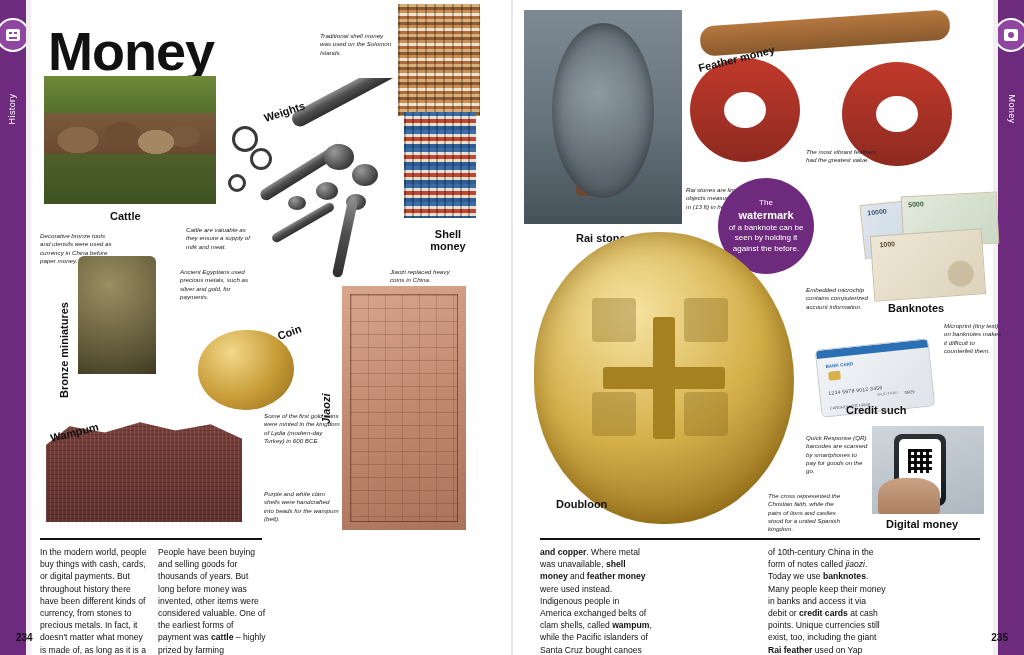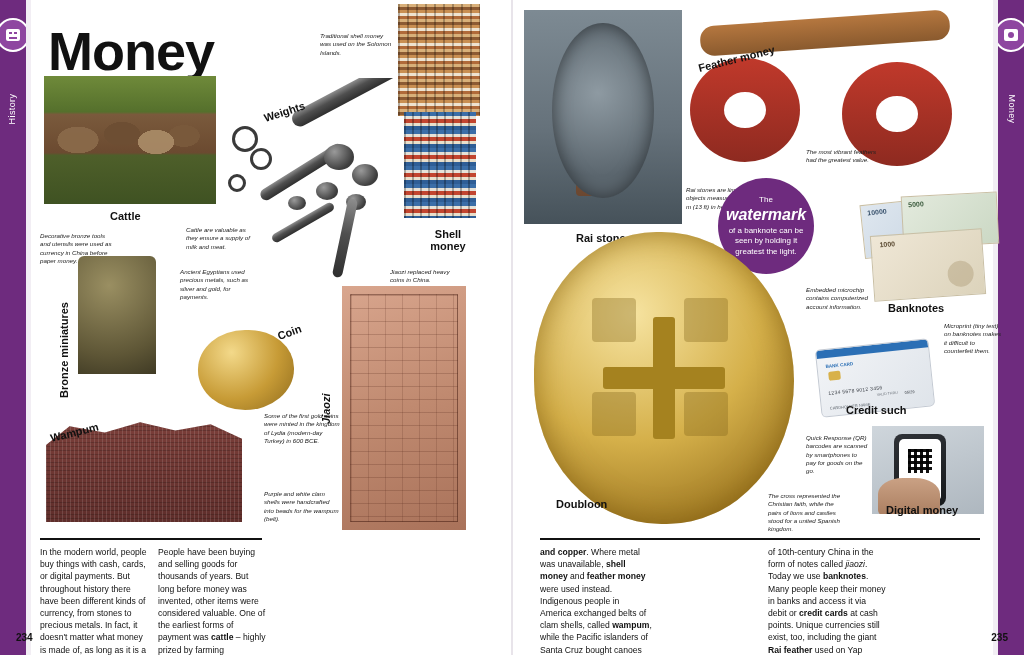--- a/index.html
+++ b/index.html
@@ -99,21 +99,21 @@
   .bubble {
     position:absolute;
     border-radius:50%;
     background:#6e2b7e;
     color:#fff;
     display:flex; align-items:center; justify-content:center;
     text-align:center;
     font-size:8px; line-height:1.3;
     padding:8px;
   }
-  .bubble b { font-size:16px;font-style:italic; }
+  .bubble b { font-size:11px; }
 
   
   .cattle {
     background:
       linear-gradient(180deg,#6f8a3a 0%,#55702c 28%,#7a5a3c 30%,#6b4a30 60%,#4e5f2a 62%,#3f5222 100%);
   }
   .cattle:after{
     content:""; position:absolute; inset:0;
     background:
       radial-gradient(ellipse 34px 22px at 34px 64px,#8a6a4a 0 60%,transparent 61%),
@@ -342,21 +342,21 @@
     <div class="feather-in" style="left:34px; top:34px; width:42px; height:36px;"></div>
   </div>
   <div class="ph" style="left:700px; top:18px; width:250px; height:30px; background:linear-gradient(180deg,#b5773f,#8a5a2e); border-radius:14px; transform:rotate(-4deg);"></div>
   <div class="lbl-rot" style="left:700px; top:62px; transform:rotate(-14deg);">Feather money</div>
   <div class="ann" style="left:806px; top:148px; width:74px;">The most vibrant feathers had the greatest value.</div>
 
   <div class="bubble" style="left:718px; top:178px; width:96px; height:96px;">
     <div>
       <span>The</span><br>
       <b>watermark</b><br>
-      <span>of a banknote can be seen by holding it greatest the light.</span>
+      <span>of a banknote can be seen by holding it against the before.</span>
     </div>
   </div>
 
   <div class="ph banknote blue" style="left:862px; top:200px; width:100px; height:54px; transform:rotate(-6deg);">
     <span style="position:absolute; left:6px; top:4px; font-size:7px; color:#37506b; font-weight:bold;">10000</span>
   </div>
   <div class="ph banknote green" style="left:902px; top:194px; width:96px; height:52px; transform:rotate(-3deg);">
     <span style="position:absolute; left:6px; top:4px; font-size:7px; color:#3a5a3c; font-weight:bold;">5000</span>
   </div>
   <div class="ph banknote" style="left:872px; top:232px; width:112px; height:66px; transform:rotate(-4deg);">
@@ -381,21 +381,21 @@
   <div class="ph" style="left:872px; top:426px; width:112px; height:88px; background:linear-gradient(160deg,#cfd6dc,#aeb7bf);">
     <div class="phone" style="position:absolute; left:22px; top:8px; width:52px; height:72px;">
       <div class="phone-screen">
         <div class="qr" style="left:9px; top:10px; width:24px; height:24px;"></div>
         <div style="position:absolute; left:6px; bottom:8px; width:30px; height:9px; background:#2b6fb5; border-radius:3px; color:#fff; font-size:3.6px; text-align:center; line-height:9px;">Scan to pay</div>
       </div>
     </div>
     <div class="hand" style="left:6px; top:52px; width:62px; height:40px;"></div>
   </div>
   <div class="ann" style="left:806px; top:434px; width:62px;">Quick Response (QR) barcodes are scanned by smartphones to pay for goods on the go.</div>
-  <div class="cap" style="left:886px; top:504px;">Digital money</div>
+  <div class="cap" style="left:886px; top:518px;">Digital money</div>
 
   <div class="ph doubloon" style="left:534px; top:232px; width:260px; height:292px;">
     <div class="doub-cross"></div>
     <div class="quad" style="left:58px; top:66px;"></div>
     <div class="quad" style="left:150px; top:66px;"></div>
     <div class="quad" style="left:58px; top:160px;"></div>
     <div class="quad" style="left:150px; top:160px;"></div>
   </div>
   <div class="cap" style="left:556px; top:498px;">Doubloon</div>
   <div class="ann" style="left:768px; top:492px; width:78px;">The cross represented the Christian faith, while the pairs of lions and castles stood for a united Spanish kingdom.</div>

